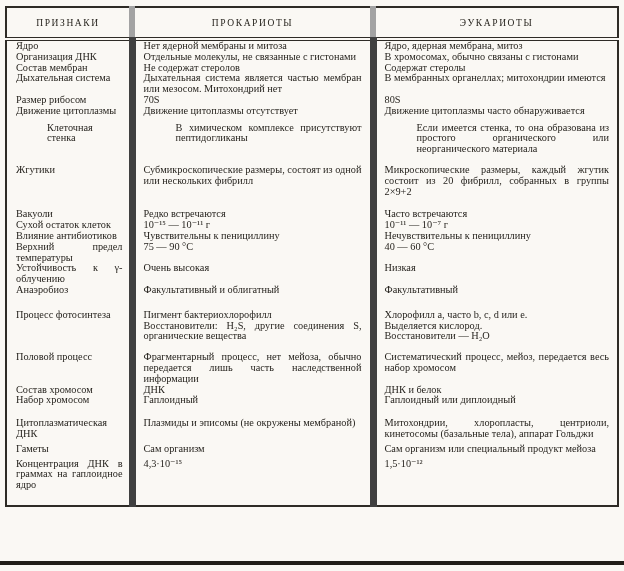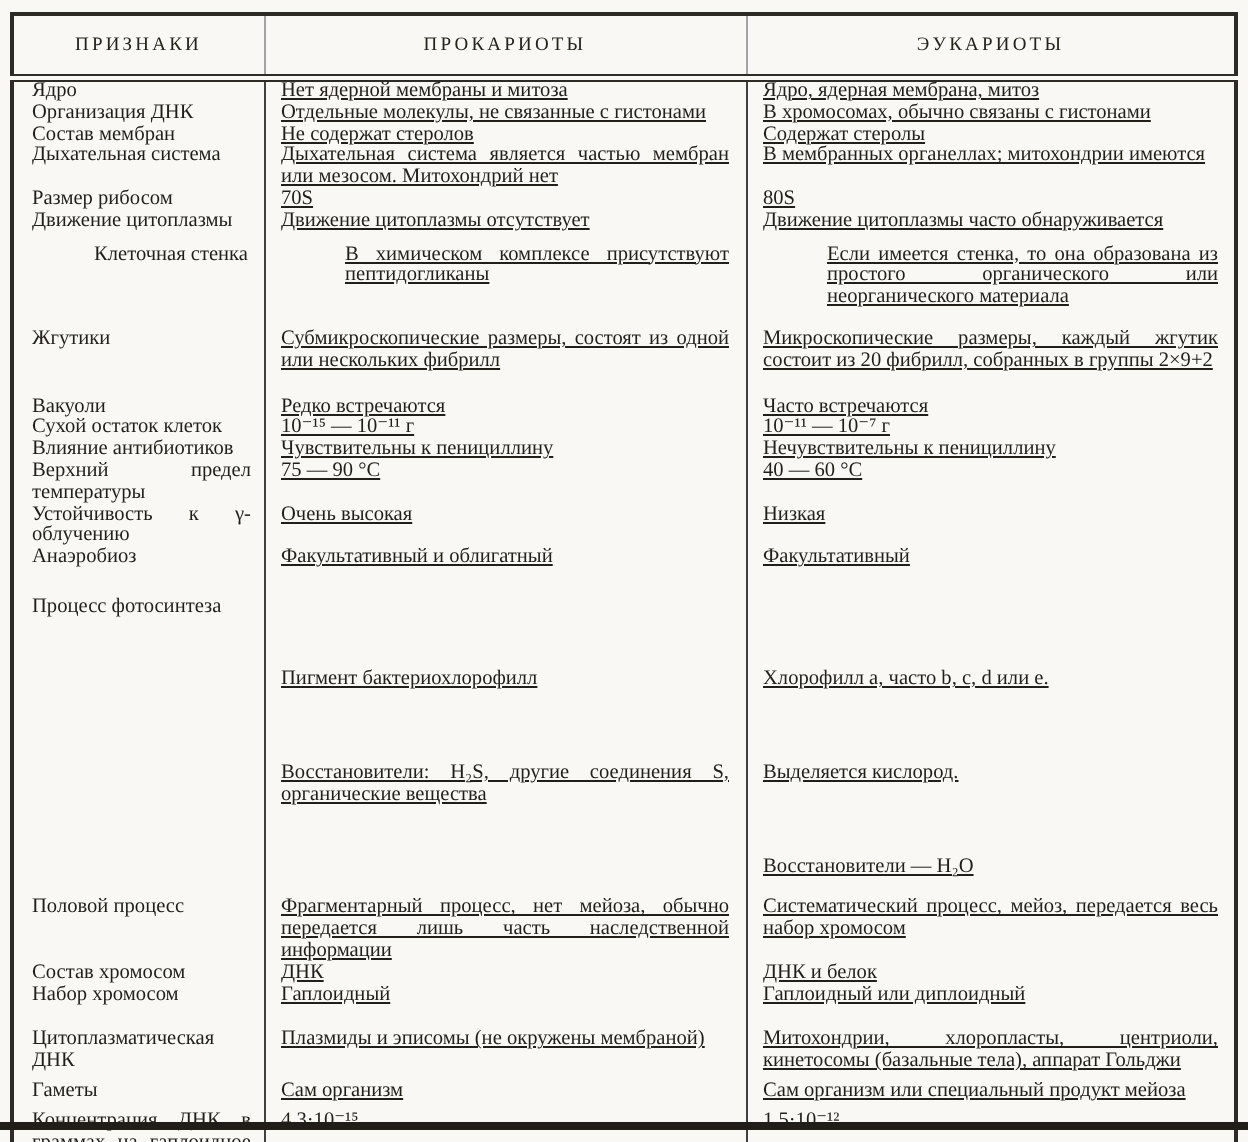--- a/index.html
+++ b/index.html
@@ -34,42 +34,42 @@
   th {
     font-weight: normal;
     font-size: 9.5px;
     letter-spacing: 1.6px;
     text-align: center;
     vertical-align: middle;
     padding: 10px 4px 9px 4px;
     border-bottom: 4px double #2e2b26;
     color: #26231d;
   }
-  th + th { border-left: 1px solid #a3a3a3; }
+  th + th { border-left: 6px solid #a3a3a3; }
 
   td {
     vertical-align: top;
     font-size: 10.3px;
     line-height: 10.8px;
     padding: 0 8px 0 8px;
     text-align: justify;
   }
-  td.c2, td.c3 { border-left: 1px solid #404040; text-decoration: underline; }
+  td.c2, td.c3 { border-left: 7px solid #404040; }
   td.c1 { padding-left: 9px; padding-right: 6px; }
 
   
   tr.first td { }
   tr.g4  td { padding-top: 4px; }
   tr.g6  td { padding-top: 6px; padding-left: 40px; }
   tr.g10 td { padding-top: 10px; }
   tr.g12 td { padding-top: 12px; }
   tr.g14 td { padding-top: 14px; }
   tr.last td { padding-bottom: 14px; }
 
-  .cell-line { text-align: justify; margin-top: 36px; }
+  .cell-line { text-align: justify; }
 
   .bottom-rule {
     position: absolute;
     left: 0;
     top: 561px;
     width: 624px;
     height: 4px;
     background: #211e19;
   }
 </style>

